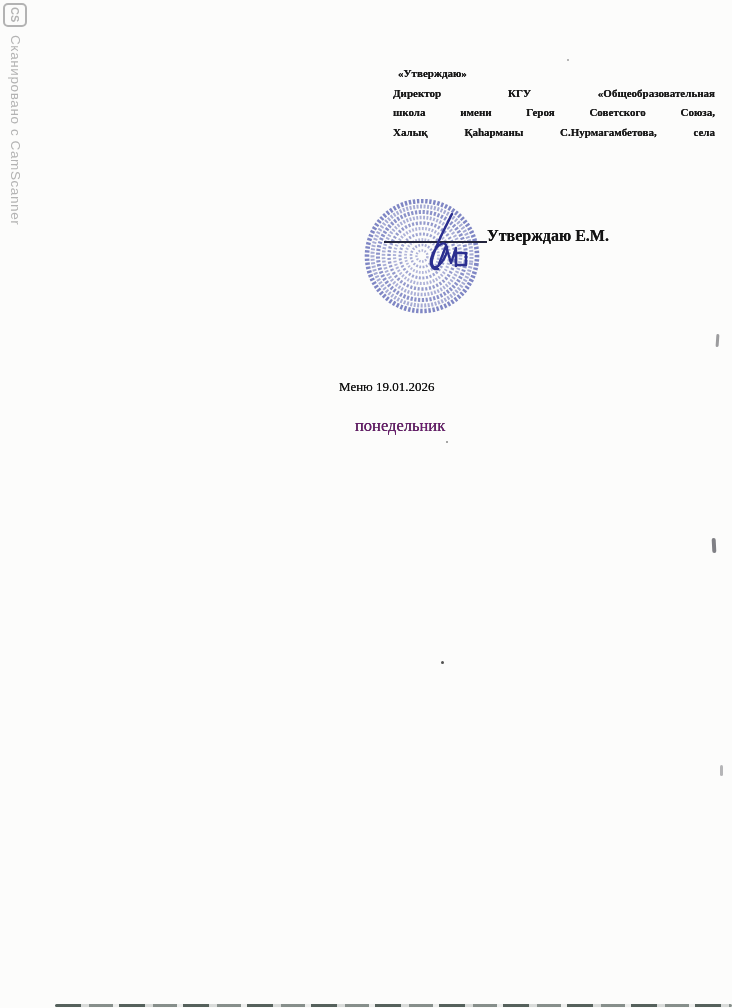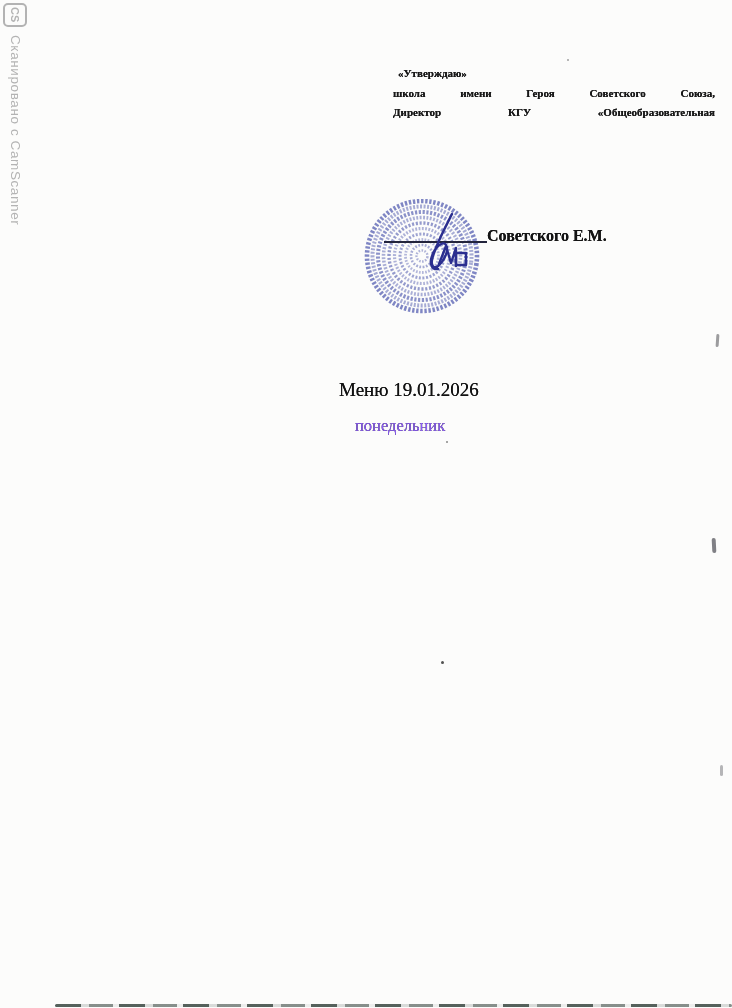--- a/index.html
+++ b/index.html
@@ -35,22 +35,22 @@
   
   .stamp{position:absolute;left:352px;top:199px;}
   .sig-line{position:absolute;left:384px;top:241px;width:103px;height:1.8px;background:#23243c;}
   .signature{position:absolute;left:403px;top:206px;}
   .signer{
     position:absolute;left:487px;top:227px;
     font-weight:bold;font-size:16px;color:#141414;
     text-shadow:0 0 0.3px #141414;
   }
   
-  .menu-title{position:absolute;left:339px;top:379px;font-size:19px;color:#121212;text-shadow:0 0 0.3px #121212;}
-  .menu-day{position:absolute;left:355px;top:416px;font-size:16.5px;color:#8b5cf6;text-shadow:0 0 0.3px #121212;}
+  .menu-title{position:absolute;left:339px;top:379px;font-size:13px;color:#121212;text-shadow:0 0 0.3px #121212;}
+  .menu-day{position:absolute;left:355px;top:416px;font-size:16.5px;color:#701a75;text-shadow:0 0 0.3px #121212;}
   .menu-list{position:absolute;left:121px;top:446px;font-size:16.5px;color:#101010;}
   .menu-item{height:21px;margin-bottom:13.5px;text-shadow:0 0 0.35px #101010;}
   
   .speck{position:absolute;background:#555;border-radius:50%;}
   .sp1{left:567px;top:59px;width:2px;height:2px;opacity:.55;}
   .sp2{left:446px;top:441px;width:2px;height:2px;opacity:.7;}
   .sp3{left:441px;top:661px;width:3px;height:3px;opacity:.85;background:#333;}
   .smudge{position:absolute;background:#4c4c52;border-radius:2px;}
   .sm1{left:716px;top:334px;width:2.5px;height:13px;opacity:.55;transform:rotate(4deg);}
   .sm2{left:712px;top:538px;width:4px;height:15px;opacity:.7;transform:rotate(-3deg);}
@@ -67,22 +67,23 @@
 
 <div class="page">
 
   <div class="watermark">
     <span class="cs-icon">CS</span>
     <span>Сканировано с CamScanner</span>
   </div>
 
   <div class="approval">
     <div class="first">«Утверждаю»</div>
+    <div class="jline">Директор КГУ «Общеобразовательная</div>
     <div class="jline">школа имени Героя Советского Союза,</div>
-    <div class="jline">Директор КГУ «Общеобразовательная</div>
+    <div class="jline">Халық Қаһарманы С.Нурмагамбетова, села</div>
   </div>
 
   <svg class="stamp" width="140" height="118" viewBox="0 0 140 118">
     <g fill="none" stroke="#4f59ae" transform="rotate(8 70 57)">
       <circle cx="70" cy="57" r="55" stroke-width="4.6" stroke-dasharray="2.4 1.7" opacity="0.72"></circle>
       <circle cx="70" cy="57" r="49.5" stroke-width="4" stroke-dasharray="2 1.5" opacity="0.5"></circle>
       <circle cx="70" cy="57" r="44" stroke-width="4" stroke-dasharray="2.2 1.6" opacity="0.66"></circle>
       <circle cx="70" cy="57" r="38.5" stroke-width="3.6" stroke-dasharray="1.9 1.5" opacity="0.48"></circle>
       <circle cx="70" cy="57" r="33" stroke-width="3.4" stroke-dasharray="2.1 1.7" opacity="0.6"></circle>
       <circle cx="70" cy="57" r="27.5" stroke-width="3.2" stroke-dasharray="1.8 1.5" opacity="0.45"></circle>
@@ -96,21 +97,21 @@
   <div class="sig-line"></div>
 
   <svg class="signature" width="74" height="74" viewBox="0 0 74 74">
     <g fill="none" stroke="#2b2e8f" stroke-width="2.4" stroke-linecap="round" stroke-linejoin="round">
       <path d="M49 8 C44 18 35 34 30 50 C27 58 30 64 35 60 C42 54 46 44 43 39 C40 34 32 41 29 50 C26 58 29 64 35 63"></path>
       <path d="M36 58 L43 40 L48 57 L53 42 L53 60"></path>
       <path d="M53 47 h10 v12 h-10 z"></path>
     </g>
   </svg>
 
-  <div class="signer">Советского Е.М.</div>
+  <div class="signer">Утверждаю Е.М.</div>
 
   <div class="menu-title">Меню 19.01.2026</div>
   <div class="menu-day">понедельник</div>
 
 
   <div class="speck sp1"></div>
   <div class="speck sp2"></div>
   <div class="speck sp3"></div>
   <div class="smudge sm1"></div>
   <div class="smudge sm2"></div>

